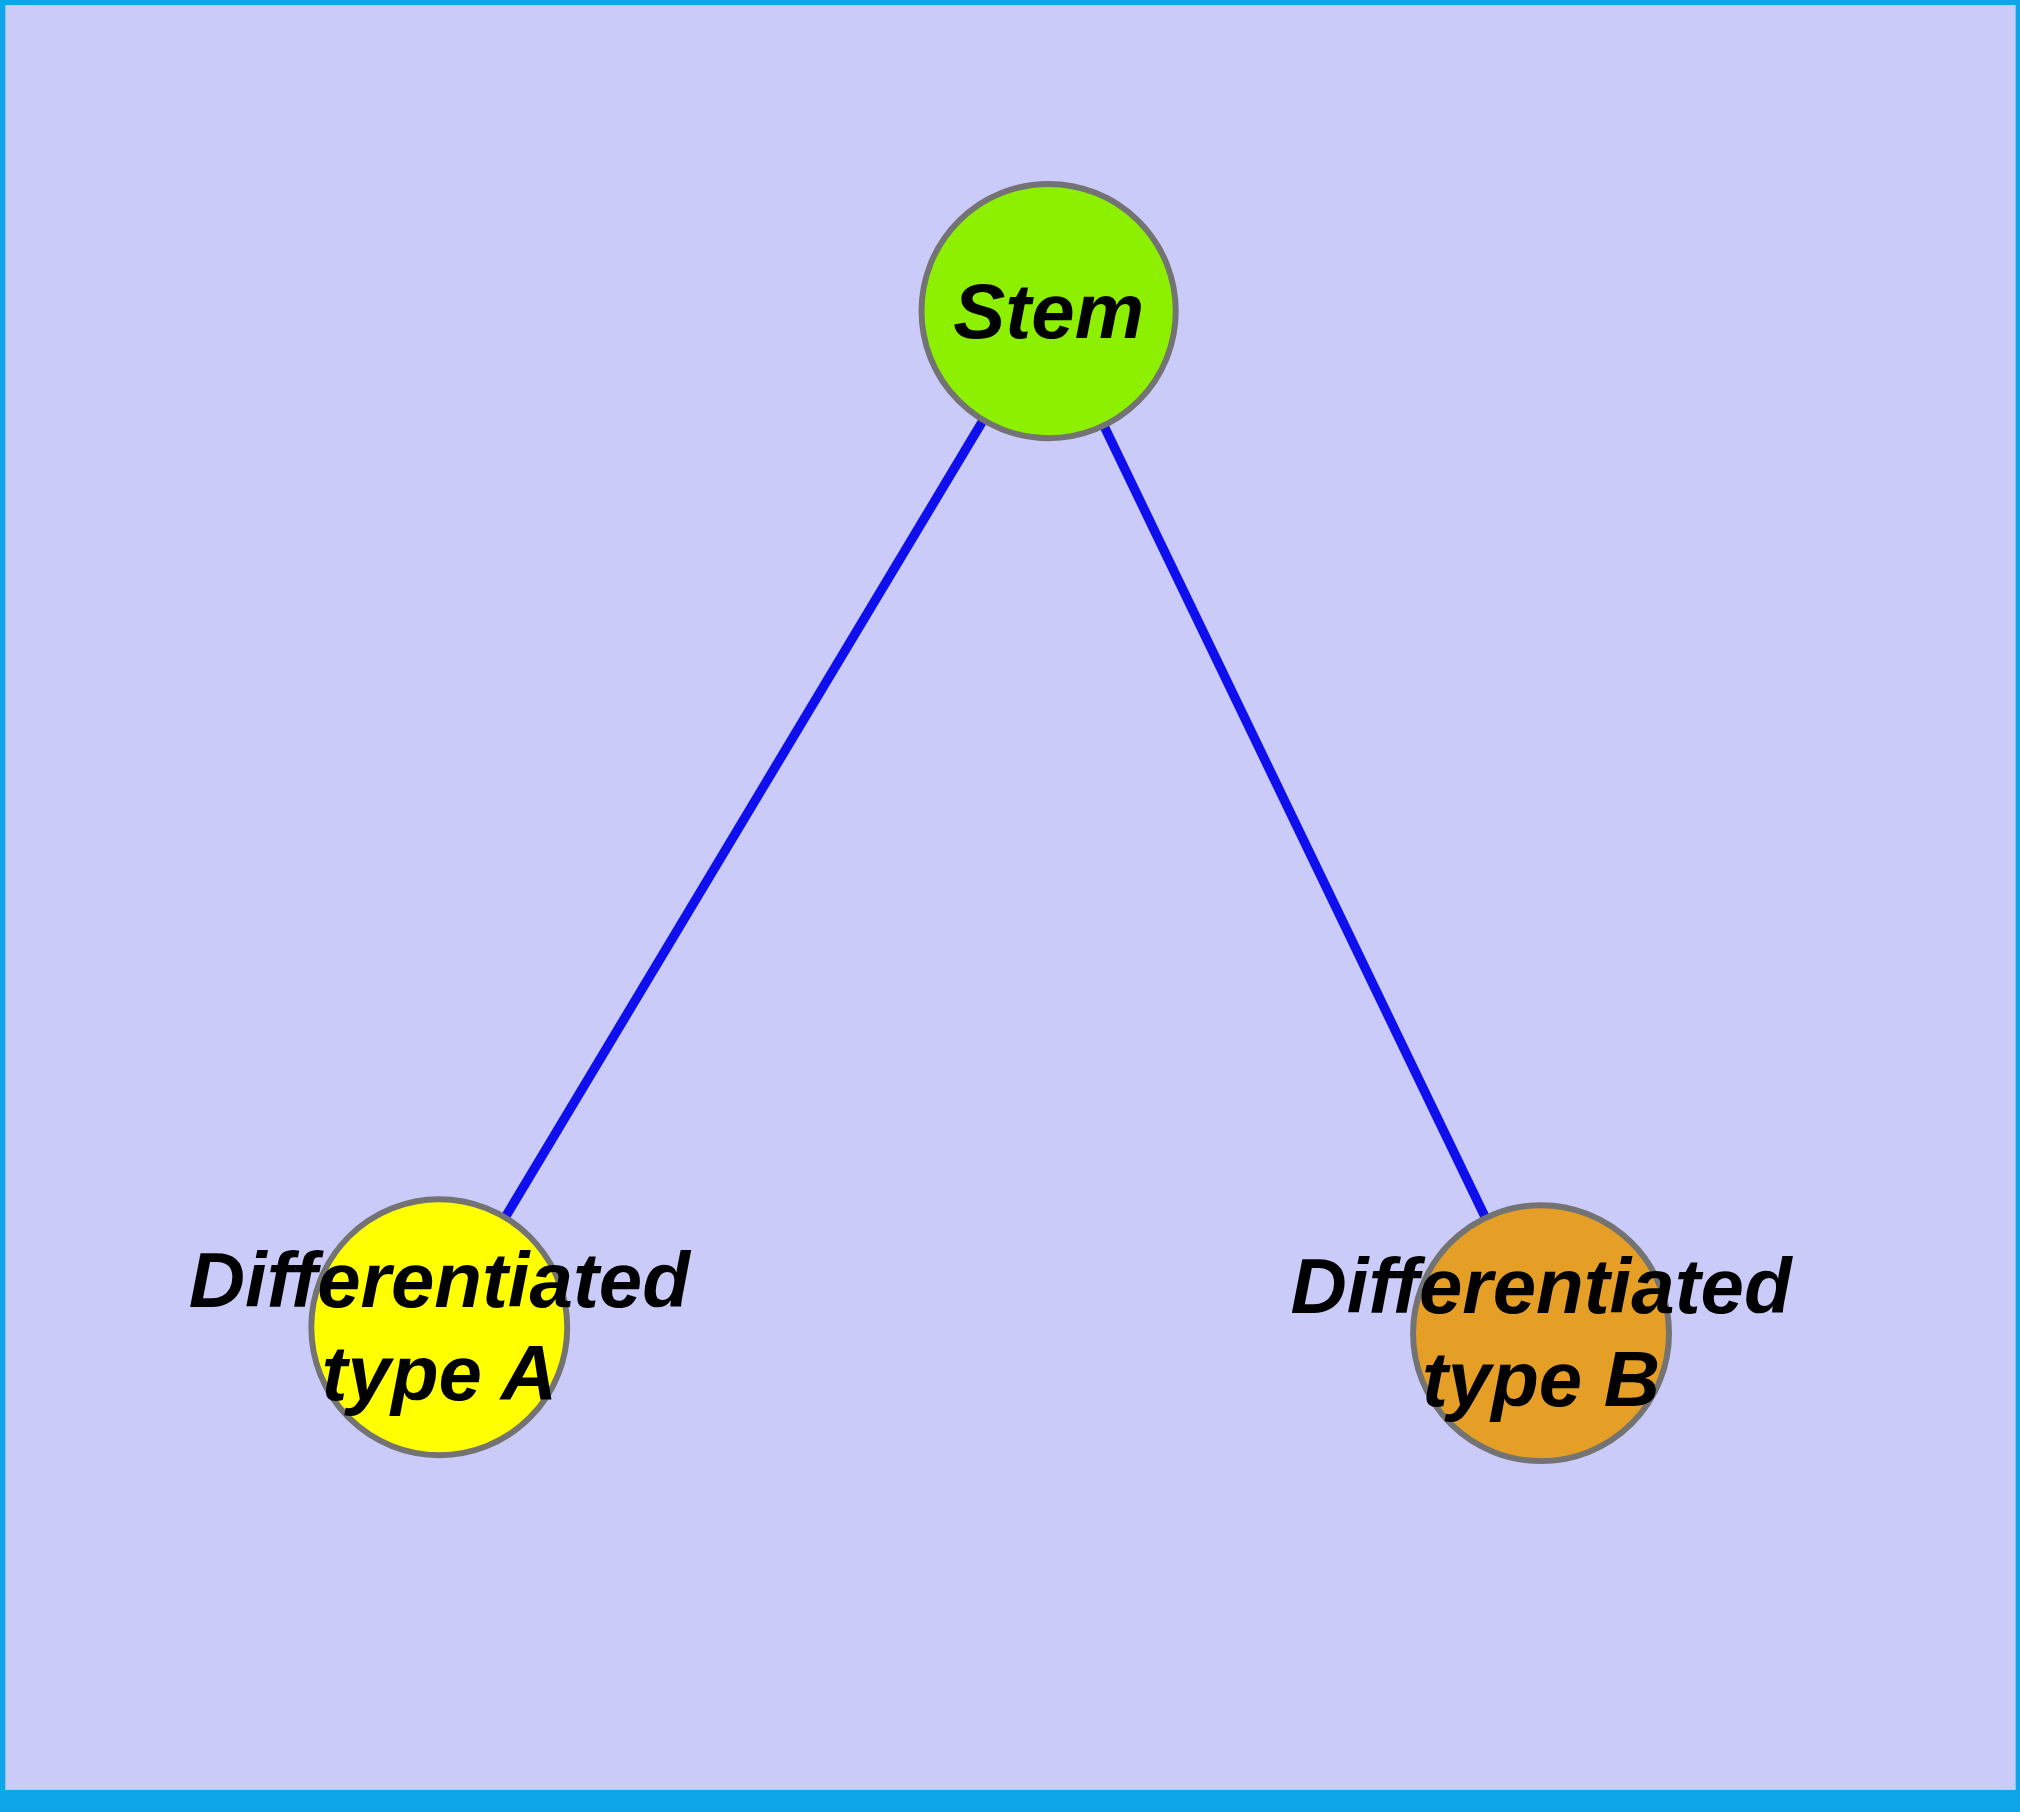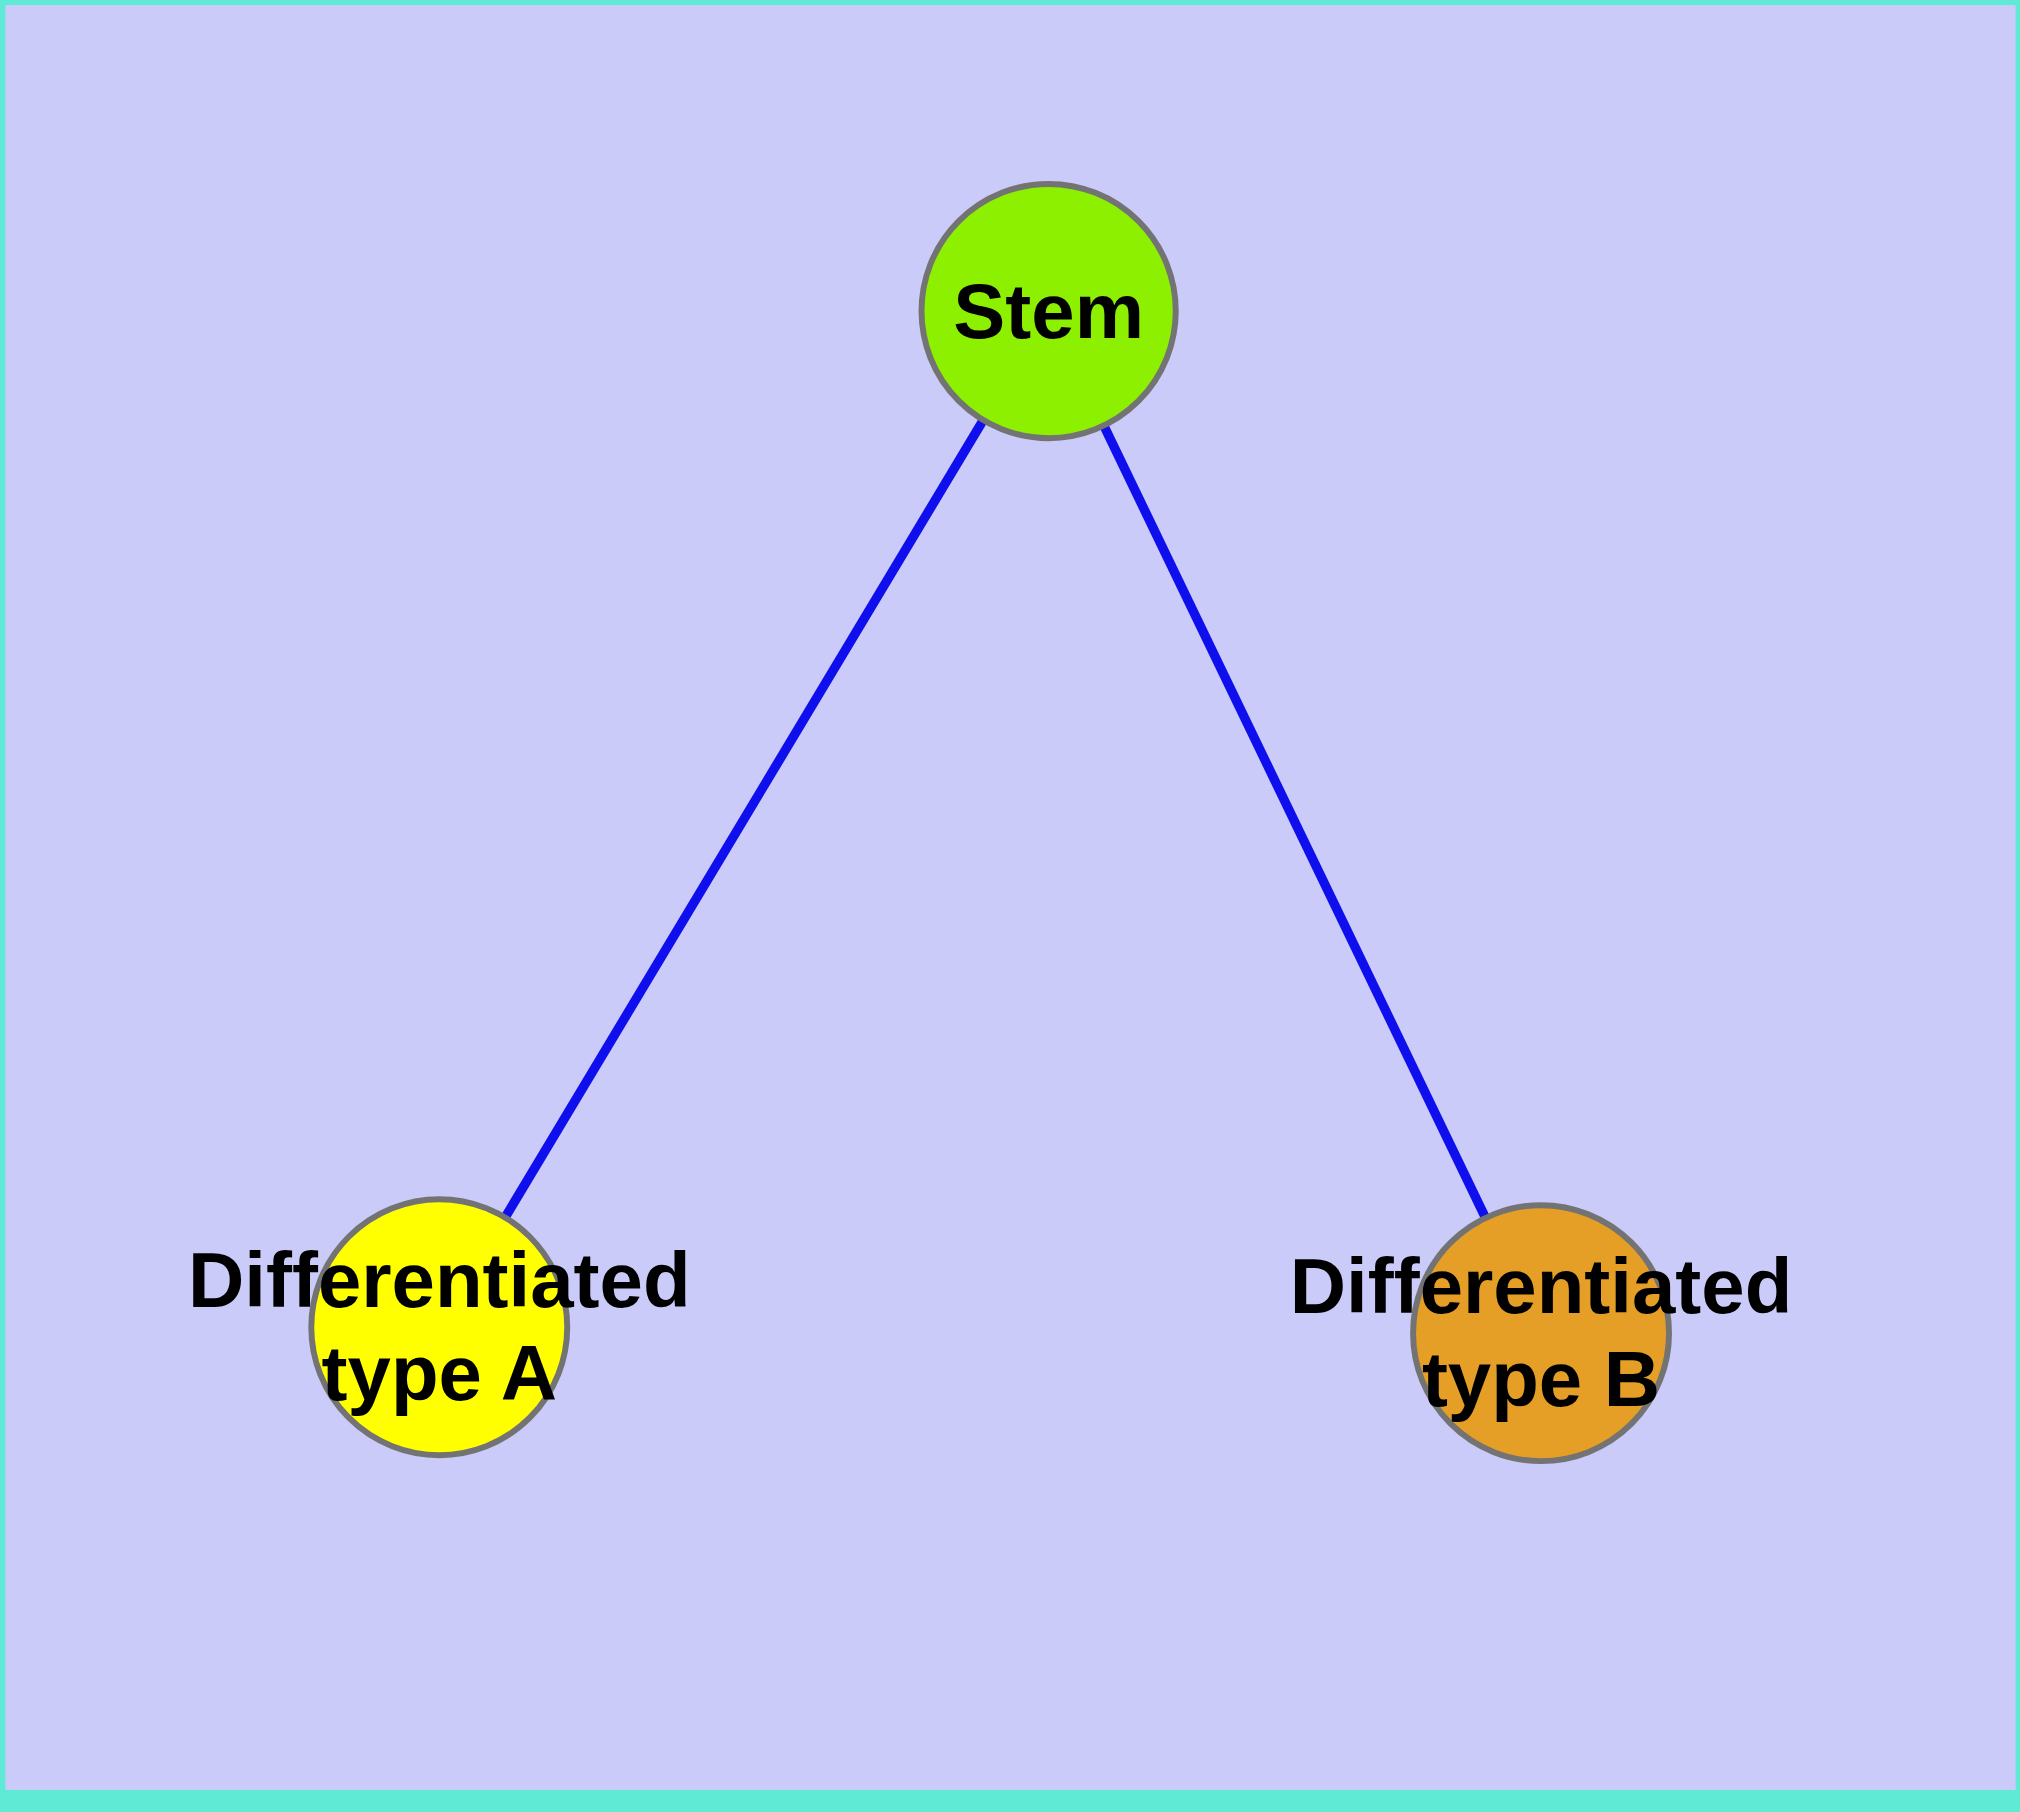--- a/index.html
+++ b/index.html
@@ -43,21 +43,21 @@
     stroke: #0f0fee;
     stroke-linecap: butt;
   }
   .plot-bg {
     fill: #cbcbfa;
   }
 </style>
 </head>
 <body>
 
-<div id="graph-canvas" style="background: #5eead4;">
+<div id="graph-canvas" style="background: #0ea5e9; font-style: italic;">
   <svg id="graph-svg" width="2021" height="1812" viewBox="0 0 2384 2138">
 
     <rect id="plot-background" class="plot-bg" x="6" y="6" width="2372" height="2106" fill="#cbcbfa"></rect>
 
     <g id="edges-layer">
       <line id="edge-stem-diffa" class="edge-line" x1="1237" y1="367" x2="518" y2="1566" stroke="#0f0fee" stroke-width="11"></line>
       <line id="edge-stem-diffb" class="edge-line" x1="1237" y1="367" x2="1818" y2="1573" stroke="#0f0fee" stroke-width="11"></line>
     </g>
 
     <g id="nodes-layer">

